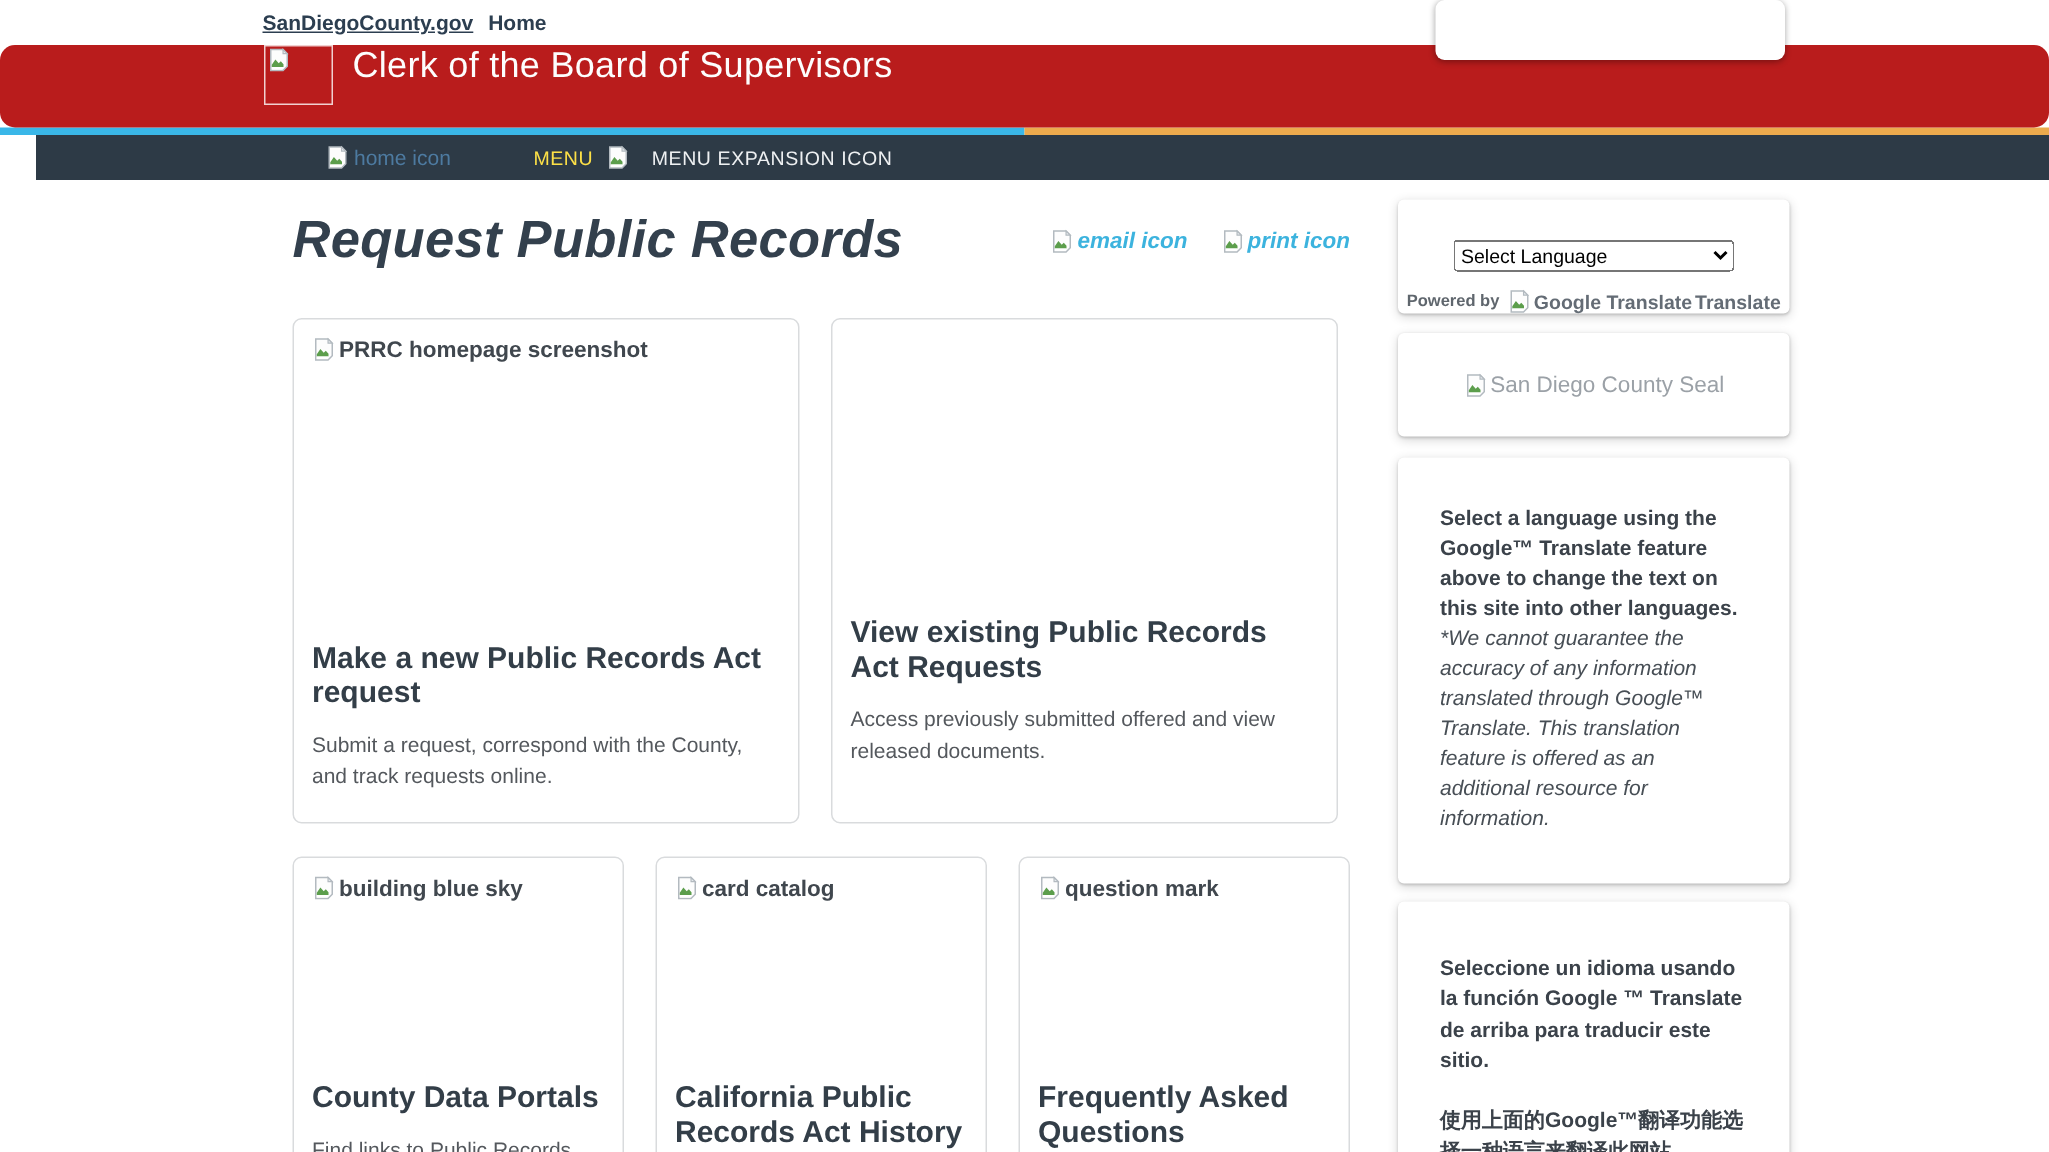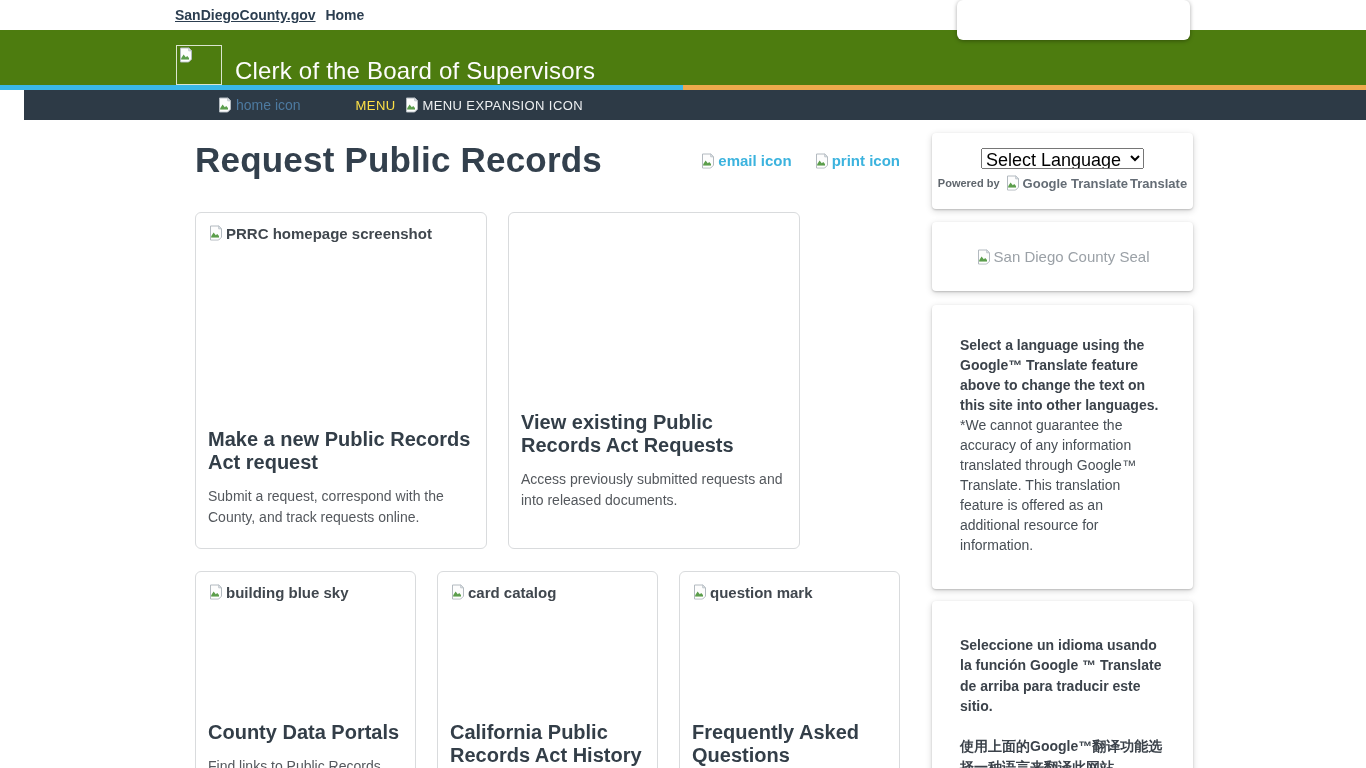--- a/index.html
+++ b/index.html
@@ -17,77 +17,77 @@
 
   
   .search-box {
     position:absolute; left:957px; top:0; width:233px; height:40px; z-index:6;
     background:#fff; border:none; border-radius:6px;
     box-shadow:0 1px 4px rgba(0,0,0,.35);
     padding:0 10px; font-size:14px; outline:none;
   }
 
   
-  .header { height:55px; background:#4d7c0f; display:flex; align-items:flex-end; position:relative; }
+  .header { height:55px; background:#b91c1c; display:flex; align-items:flex-start; position:relative;border-radius:10px; }
   .logo-box {
     margin-left:176px; width:46px; height:40px;
     border:1px solid rgba(255,255,255,.8);
     display:flex; align-items:flex-start; padding:1px; cursor:pointer;
   }
   .header-title { color:#fdfdfd; font-size:24px; font-weight:400; margin-left:13px; letter-spacing:.2px; }
 
   
   .accent { display:flex; height:5px; }
   .accent .cyan { width:683px; }
   .accent .orange { flex:1; }
 
   
   .menu-bar { height:30px; background:#2d3a46; display:flex; align-items:center; font-size:13px;margin-left:24px; }
   .menu-home { margin-left:193px; display:flex; align-items:center; gap:3px; color:#4d7aa0; font-size:14px; cursor:pointer; text-decoration:none; }
   .menu-label { margin-left:55px; color:#fde047; letter-spacing:.4px; cursor:pointer; font-size:13px; }
-  .menu-exp { margin-left:9px; display:flex; align-items:center; gap:2px; color:#eef0f2; letter-spacing:.4px; cursor:pointer; font-size:13px; }
+  .menu-exp { margin-left:9px; display:flex; align-items:center; gap:14px; color:#eef0f2; letter-spacing:.4px; cursor:pointer; font-size:13px; }
 
   
   .main { position:absolute; left:195px; top:140px; width:705px; }
-  .title-row { position:relative; height:72px; }
+  .title-row { position:relative; height:72px;font-style:italic; }
   .title-row h1 { margin:0; font-size:35px; font-weight:700; color:#33404d; letter-spacing:.2px; }
   .page-icons { position:absolute; right:0; top:12px; display:flex; gap:22px; }
   .icon-link { display:flex; align-items:center; gap:2px; color:#3cb3de; font-size:15px; font-weight:700; cursor:pointer; text-decoration:none; }
 
   .cards-row { display:flex; gap:21px; }
   .row2 { margin-top:22px; }
   .card {
     background:#fff; border:1px solid #d9dbdd; border-radius:6px;
     padding:12px 12px; cursor:pointer;
   }
-  .card-lg { width:292px; height:337px; }
+  .card-lg { width:338px; height:337px; }
   .card-sm { width:221px; height:330px; }
   .alt-line { display:flex; align-items:flex-start; gap:2px; font-size:15px; font-weight:700; color:#40474e; }
   .spacer-lg { height:186px; }
   .spacer-sm { height:120px; }
   .card h2 { margin:0 0 12px 0; font-size:20px; line-height:1.15; font-weight:700; color:#333e48; }
   .card p { margin:0; font-size:14px; line-height:1.5; color:#54585d; }
 
   
   .sidebar { position:absolute; left:932px; top:133px; width:261px; }
   .side-card {
     background:#fff; border-radius:4px; margin-bottom:13px;
     box-shadow:0 1px 2px rgba(0,0,0,.18), 0 2px 7px rgba(0,0,0,.16);
   }
   .lang-card { height:76px; padding-top:15px; }
-  .lang-select { display:block; margin:0 auto; width:163px; height:21px; font-size:18px; font-family:"Liberation Sans",sans-serif; }
+  .lang-select { display:block; margin:12px auto; width:187px; height:21px; font-size:13px; font-family:"Liberation Sans",sans-serif; }
   .powered { margin-top:6px; display:flex; justify-content:center; align-items:center; gap:2px; }
   .powered .pby { font-size:11px; color:#5f666d; margin-right:3px;font-weight:bold; }
   .powered .gt { font-size:13px; font-weight:700; color:#646c75; }
   .seal-card { height:69px; margin-bottom:14px; display:flex; align-items:center; justify-content:center; gap:2px; }
   .seal-card span { font-size:15px; color:#9ba1a7; }
   .notice-card { height:284px; margin-bottom:12px; padding:30px 28px; }
   .notice-card .txt, .notice2-card .txt { font-size:14px; line-height:1.43; }
   .notice-bold { font-weight:700; color:#3b424a; }
-  .notice-italic { font-weight:400; color:#474e55; }
+  .notice-italic { font-style:italic; font-weight:400; color:#474e55; }
   .notice2-card { height:200px; padding:34px 28px; }
   .notice2-card .es { font-weight:700; color:#3b424a; margin:0 0 20px 0; font-size:14px; line-height:1.45; }
   .notice2-card .zh { font-weight:700; color:#3b424a; margin:0; font-size:14px; line-height:1.5; }
 
   .bimg { display:inline-flex; flex:none; }
 </style>
 </head>
 <body>
 
 <div class="top-bar">
@@ -186,21 +186,21 @@
           </span>
         <span>PRRC homepage screenshot</span>
       </div>
       <div class="spacer-lg"></div>
       <h2>Make a new Public Records Act request</h2>
       <p>Submit a request, correspond with the County, and track requests online.</p>
     </div>
     <div class="card card-lg">
       <div class="spacer-lg"></div>
       <h2>View existing Public Records Act Requests</h2>
-      <p>Access previously submitted requests and into released documents.</p>
+      <p>Access previously submitted offered and view released documents.</p>
     </div>
   </div>
 
   <div class="cards-row row2">
     <div class="card card-sm">
       <div class="alt-line">
         <span class="bimg">
             <svg width="16" height="16" viewBox="0 0 16 16">
               <path d="M2.5 1h8.2l2.8 2.8v8.4L10.7 15H2.5z" fill="#fdfdfd" stroke="#b3bac0" stroke-width="1"></path>
               <path d="M10.7 1v2.8h2.8z" fill="#e8ecef" stroke="#b3bac0" stroke-width="0.8"></path>

